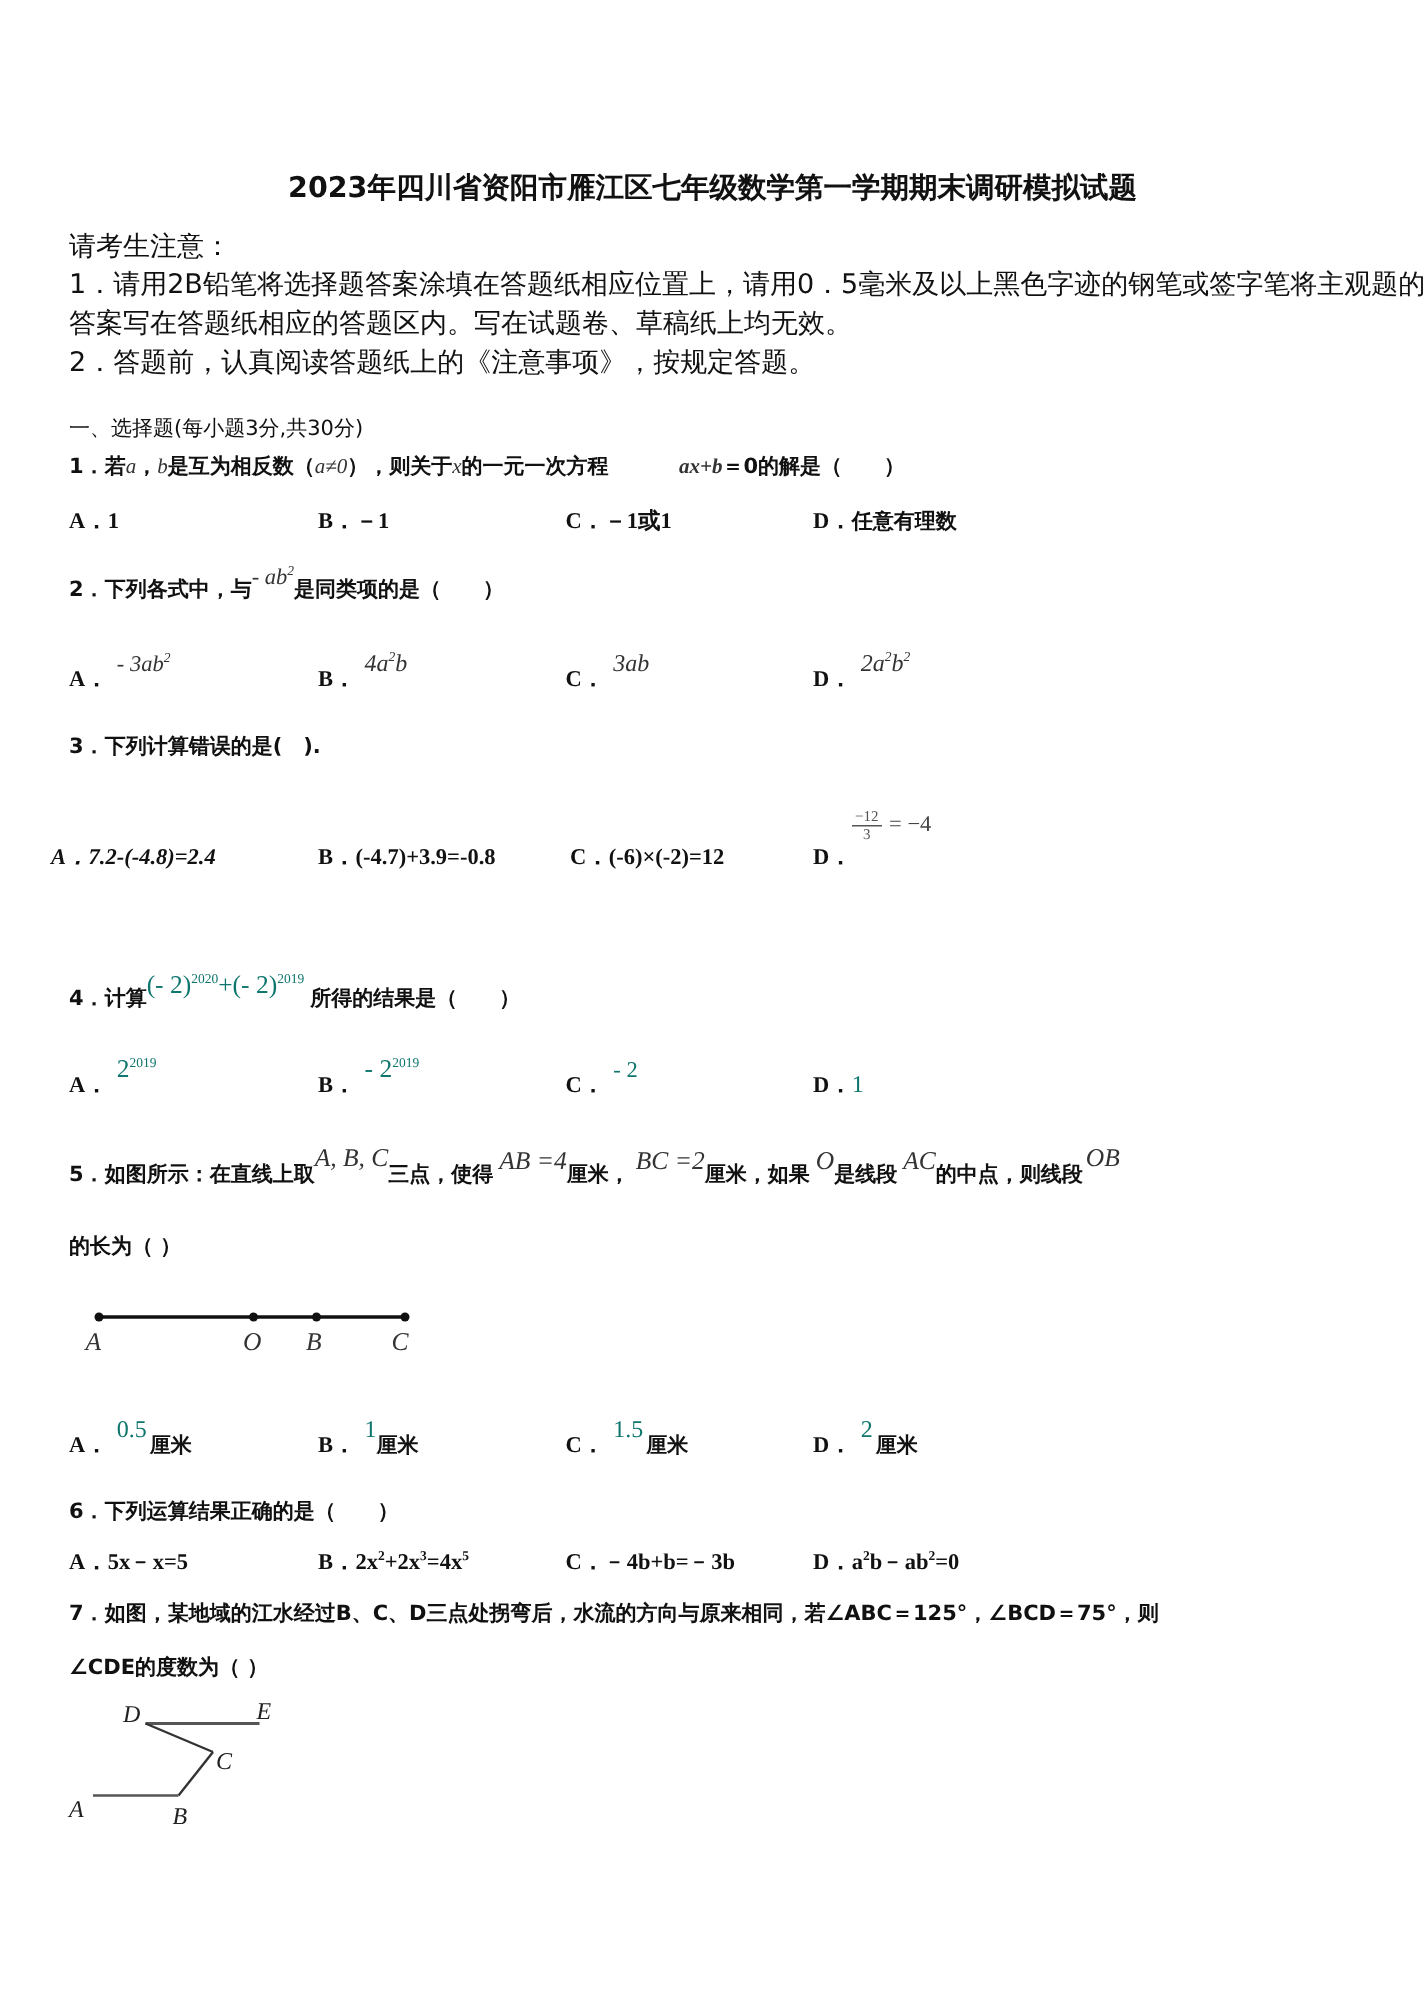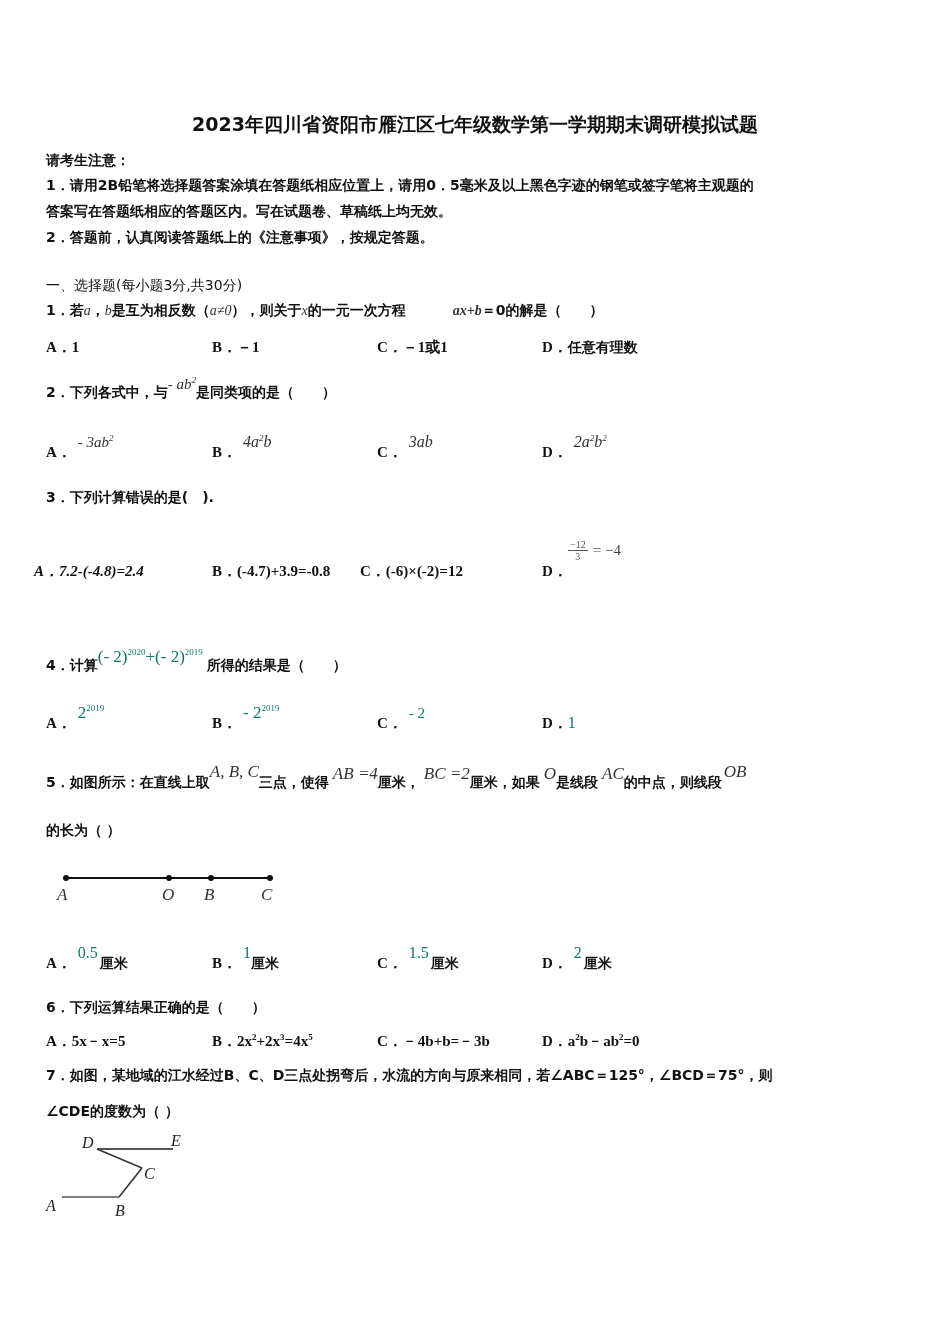--- a/index.html
+++ b/index.html
@@ -1,20 +1,20 @@
 <!DOCTYPE html>
 <html><head>
 <meta charset="utf-8">
 <style>
   html, body { margin: 0; padding: 0; background: #ffffff; }
   body { width: 950px; height: 1344px; position: relative; overflow: hidden; color: #111; font-family: "DejaVu Sans", sans-serif; }
   .abs { position: absolute; white-space: nowrap; }
   .title { top: 112px; left: 0; width: 950px; text-align: center; font-size: 19px; font-weight: bold; letter-spacing: 0px; }
   .txt { font-size: 14px; font-weight: bold; }
-  .note { font-size: 14px; font-weight: bold; }
+  .note { font-size: 18px; font-weight: normal; }
   .math { font-family: "Liberation Serif", serif; font-style: italic; font-weight: normal; color: #333; }
   .mathn { font-family: "Liberation Serif", serif; font-weight: normal; color: #0f766e; }
   .opt-label { font-family: "Liberation Serif", serif; font-weight: bold; font-size: 15px; }
   .opt-val { font-family: "Liberation Serif", serif; font-weight: bold; font-size: 15px; }
   sup { font-size: 9px; }
   .frac { display: inline-block; text-align: center; font-family: "Liberation Serif", serif; font-size: 10px; color: #555; vertical-align: middle; }
   .frac .num { display: block; border-bottom: 1px solid #555; padding: 0 2px; line-height: 11px; }
   .frac .den { display: block; line-height: 11px; }
 </style>
 </head>
@@ -43,21 +43,21 @@
     <span>2．</span><span>下列各式中，与</span><span class="math" style="font-size:15px;position:relative;top:-8px;"><span>- ab</span><sup>2</sup></span><span>是同类项的是（　　）</span>
   </div>
   <div class="abs" style="top:442px;left:46px;"><span class="opt-label">A．</span><span class="math" style="font-size:15px;position:relative;top:-10px;left:6px;"><span>- 3ab</span><sup>2</sup></span></div>
   <div class="abs" style="top:442px;left:212px;"><span class="opt-label">B．</span><span class="math" style="font-size:16px;position:relative;top:-10px;left:6px;"><span>4a</span><sup>2</sup><span>b</span></span></div>
   <div class="abs" style="top:442px;left:377px;"><span class="opt-label">C．</span><span class="math" style="font-size:16px;position:relative;top:-10px;left:6px;">3ab</span></div>
   <div class="abs" style="top:442px;left:542px;"><span class="opt-label">D．</span><span class="math" style="font-size:16px;position:relative;top:-10px;left:6px;font-family:Liberation Serif, serif;"><span>2a</span><sup>2</sup><span>b</span><sup>2</sup></span></div>
 
   <div class="abs txt" style="top:489px;left:46px;"><span>3．</span><span>下列计算错误的是(　).</span></div>
   <div class="abs" style="top:561px;left:34px;font-style:italic;"><span class="opt-label">A．</span><span class="opt-val">7.2-(-4.8)=2.4</span></div>
   <div class="abs" style="top:561px;left:212px;"><span class="opt-label">B．</span><span class="opt-val">(-4.7)+3.9=-0.8</span></div>
-  <div class="abs" style="top:561px;left:360px;"><span class="opt-label">C．</span><span class="opt-val">(-6)×(-2)=12</span></div>
+  <div class="abs" style="top:561px;left:380px;"><span class="opt-label">C．</span><span class="opt-val">(-6)×(-2)=12</span></div>
   <div class="abs" style="top:561px;left:542px;"><span class="opt-label">D．</span></div>
   <div class="abs" style="top:516px;left:568px;margin-top:23px;">
     <span class="frac"><span class="num">−12</span><span class="den">3</span></span>
     <span class="mathn" style="font-size:15px;color:#444;vertical-align:middle;">= −4</span>
   </div>
 
   <div class="abs txt" style="top:655px;left:46px;">
     <span>4．</span><span>计算</span><span class="mathn" style="font-size:17px;position:relative;top:-8px;"><span>(- 2)</span><sup>2020</sup><span>+(- 2)</span><sup>2019</sup></span><span style="margin-left:4px;">所得的结果是（　　）</span>
   </div>
   <div class="abs" style="top:713px;left:46px;"><span class="opt-label">A．</span><span class="mathn" style="font-size:17px;position:relative;top:-10px;left:6px;"><span>2</span><sup>2019</sup></span></div>

